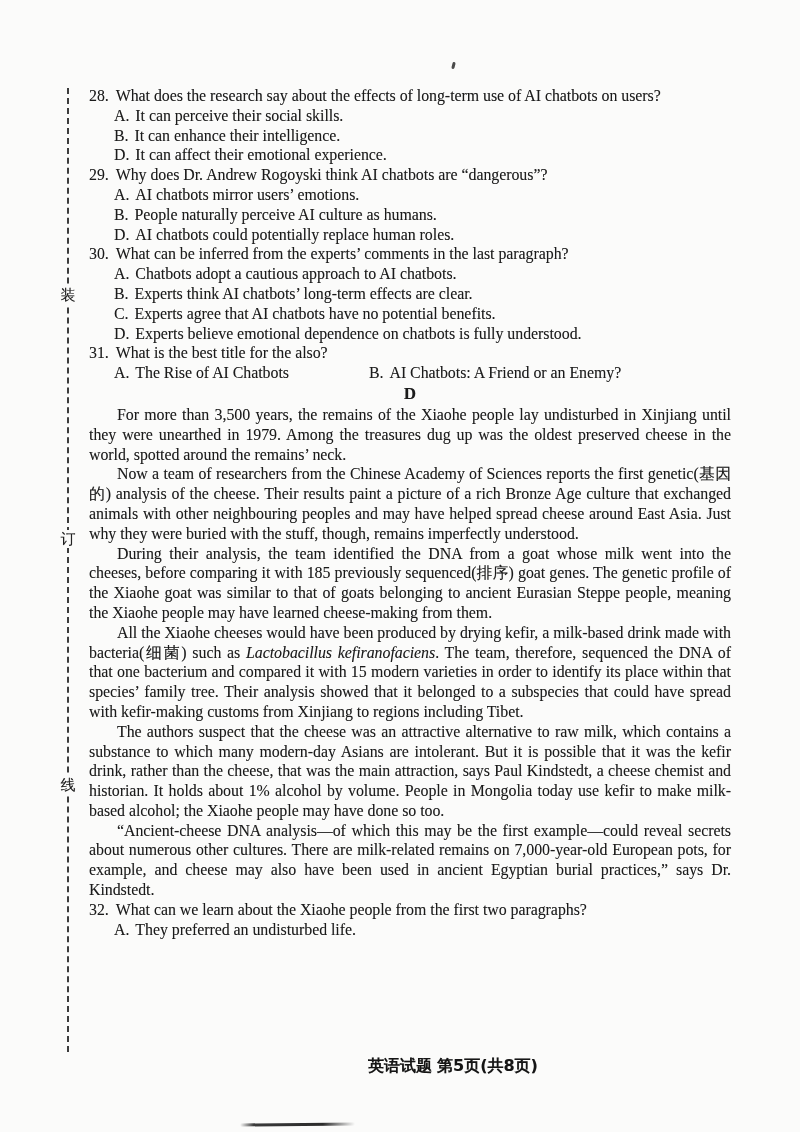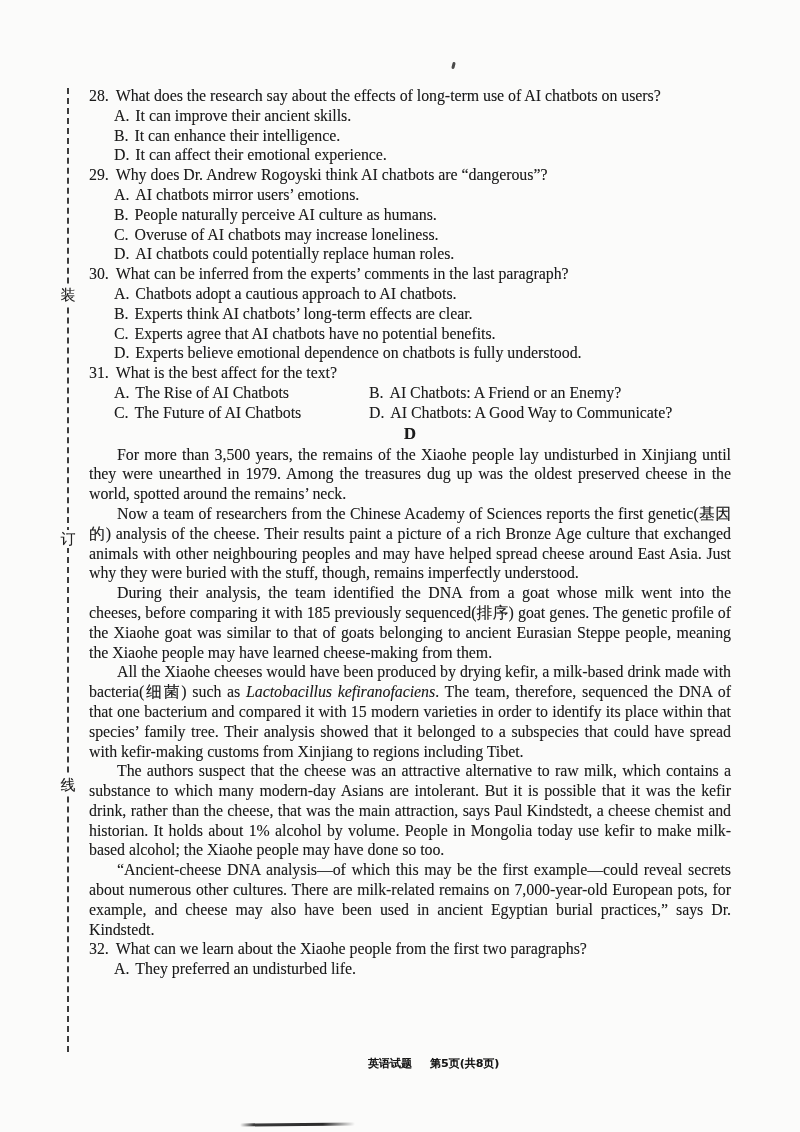--- a/index.html
+++ b/index.html
@@ -33,23 +33,23 @@
   .binding-char {
     position:absolute; left:58px; width:20px; text-align:center;
     background:#fbfbfa; font-size:15px; line-height:18px; color:#1e1e1e;
     font-family:"DejaVu Sans", sans-serif;
   }
   .binding-char.c1 { top:286px; }
   .binding-char.c2 { top:530px; }
   .binding-char.c3 { top:776px; }
   .footer {
     position:absolute; left:368px; top:1056px;
-    display:flex; gap:18px;
+    display:flex; gap:5px;
     font-family:"DejaVu Sans", sans-serif;
-    font-weight:bold; font-size:11px; color:#151515;
+    font-weight:bold; font-size:16px; color:#151515;
     height:22px; overflow:hidden;
   }
   .artifact-line {
     position:absolute; left:240px; top:1123px; width:115px; height:3px;
     background:linear-gradient(90deg, rgba(70,70,70,0) 0%, #3a3a3a 12%, #2b2b2b 72%, rgba(90,90,90,0) 100%);
     transform:rotate(-0.5deg); border-radius:2px;
   }
   .artifact-speck {
     position:absolute; left:452px; top:62px; width:3px; height:7px;
     background:#4a4a4a; border-radius:2px; transform:rotate(14deg);
@@ -64,50 +64,45 @@
   <div class="binding-char c1">装</div>
   <div class="binding-char c2">订</div>
   <div class="binding-char c3">线</div>
 
   <div class="artifact-speck"></div>
 
   <div class="content">
 
     <div>
       <div><span class="q-num">28.</span><span>What does the research say about the effects of long-term use of AI chatbots on users?</span></div>
-      <div class="opt"><span class="opt-label">A.</span><span>It can improve their ancient skills.</span></div>
+      <div class="opt"><span class="opt-label">A.</span><span>It can perceive their social skills.</span></div>
       <div class="opt"><span class="opt-label">B.</span><span>It can enhance their intelligence.</span></div>
       <div class="opt"><span class="opt-label">D.</span><span>It can affect their emotional experience.</span></div>
     </div>
 
     <div>
       <div><span class="q-num">29.</span><span>Why does Dr. Andrew Rogoyski think AI chatbots are “dangerous”?</span></div>
       <div class="opt"><span class="opt-label">A.</span><span>AI chatbots mirror users’ emotions.</span></div>
       <div class="opt"><span class="opt-label">B.</span><span>People naturally perceive AI culture as humans.</span></div>
-      <div class="opt"><span class="opt-label">C.</span><span>Overuse of AI chatbots may increase loneliness.</span></div>
       <div class="opt"><span class="opt-label">D.</span><span>AI chatbots could potentially replace human roles.</span></div>
     </div>
 
     <div>
       <div><span class="q-num">30.</span><span>What can be inferred from the experts’ comments in the last paragraph?</span></div>
       <div class="opt"><span class="opt-label">A.</span><span>Chatbots adopt a cautious approach to AI chatbots.</span></div>
       <div class="opt"><span class="opt-label">B.</span><span>Experts think AI chatbots’ long-term effects are clear.</span></div>
       <div class="opt"><span class="opt-label">C.</span><span>Experts agree that AI chatbots have no potential benefits.</span></div>
       <div class="opt"><span class="opt-label">D.</span><span>Experts believe emotional dependence on chatbots is fully understood.</span></div>
     </div>
 
     <div>
-      <div><span class="q-num">31.</span><span>What is the best affect for the text?</span></div>
+      <div><span class="q-num">31.</span><span>What is the best title for the also?</span></div>
       <div class="opt31-row">
         <div><span class="opt-label">A.</span><span>The Rise of AI Chatbots</span></div>
         <div><span class="opt-label">B.</span><span>AI Chatbots: A Friend or an Enemy?</span></div>
-      </div>
-      <div class="opt31-row">
-        <div><span class="opt-label">C.</span><span>The Future of AI Chatbots</span></div>
-        <div><span class="opt-label">D.</span><span>AI Chatbots: A Good Way to Communicate?</span></div>
       </div>
     </div>
 
     <div class="section-heading">D</div>
 
     <p class="para">For more than 3,500 years, the remains of the Xiaohe people lay undisturbed in Xinjiang until they were unearthed in 1979. Among the treasures dug up was the oldest preserved cheese in the world, spotted around the remains’ neck.</p>
     <p class="para">Now a team of researchers from the Chinese Academy of Sciences reports the first genetic(基因的) analysis of the cheese. Their results paint a picture of a rich Bronze Age culture that exchanged animals with other neighbouring peoples and may have helped spread cheese around East Asia. Just why they were buried with the stuff, though, remains imperfectly understood.</p>
     <p class="para">During their analysis, the team identified the DNA from a goat whose milk went into the cheeses, before comparing it with 185 previously sequenced(排序) goat genes. The genetic profile of the Xiaohe goat was similar to that of goats belonging to ancient Eurasian Steppe people, meaning the Xiaohe people may have learned cheese-making from them.</p>
     <p class="para"><span>All the Xiaohe cheeses would have been produced by drying kefir, a milk-based drink made with bacteria(细菌) such as </span><i>Lactobacillus kefiranofaciens</i><span>. The team, therefore, sequenced the DNA of that one bacterium and compared it with 15 modern varieties in order to identify its place within that species’ family tree. Their analysis showed that it belonged to a subspecies that could have spread with kefir-making customs from Xinjiang to regions including Tibet.</span></p>
     <p class="para">The authors suspect that the cheese was an attractive alternative to raw milk, which contains a substance to which many modern-day Asians are intolerant. But it is possible that it was the kefir drink, rather than the cheese, that was the main attraction, says Paul Kindstedt, a cheese chemist and historian. It holds about 1% alcohol by volume. People in Mongolia today use kefir to make milk-based alcohol; the Xiaohe people may have done so too.</p>

